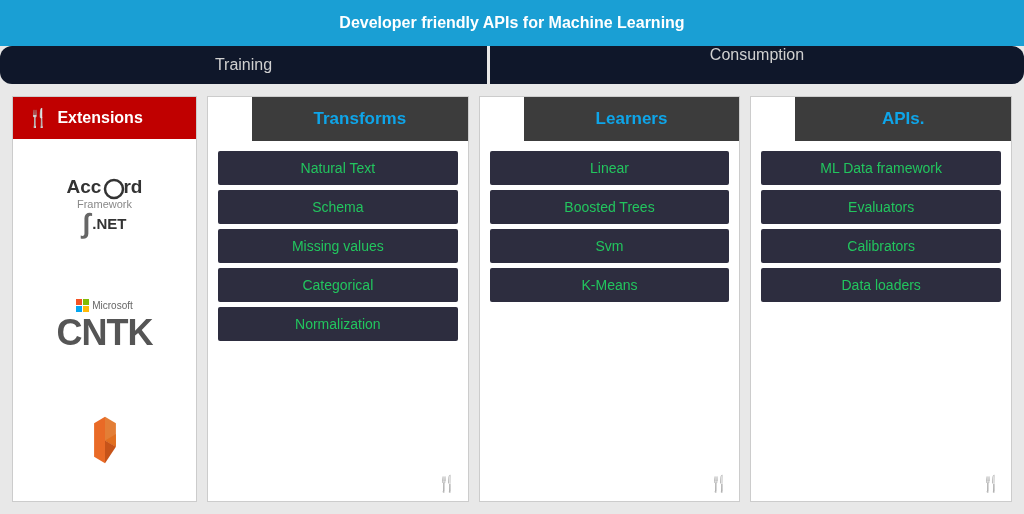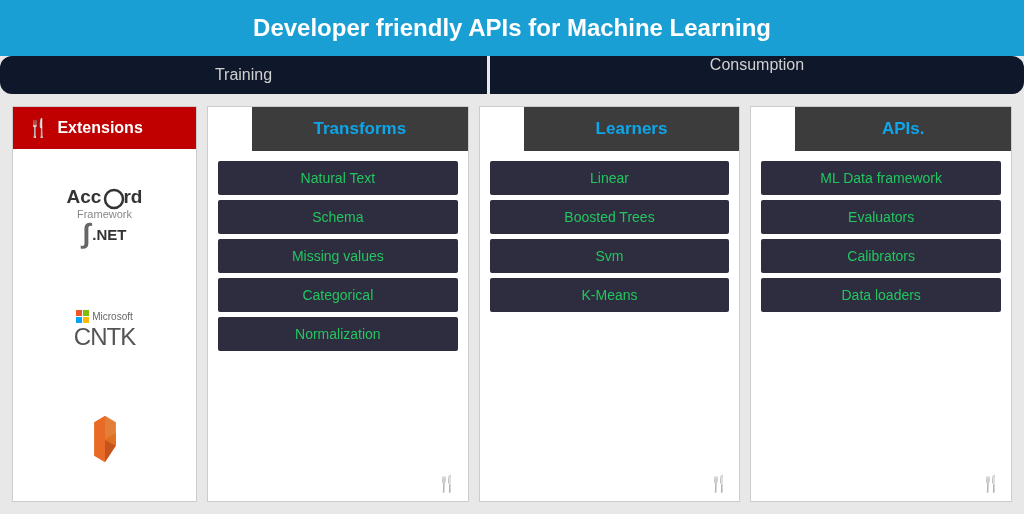--- a/index.html
+++ b/index.html
@@ -18,21 +18,21 @@
       flex-direction: column;
       background: #e8e8e8;
     }
 
     
     .header {
       background: #1a9fd4;
       color: white;
       text-align: center;
       padding: 14px 8px;
-      font-size: 24px;
+      font-size: 16px;
       font-weight: bold;
     }
 
     
     .section-row {
       display: flex;
       background: #0f172a;
       color: #d0d0d0;
       border-radius: 12px;
     }
@@ -113,22 +113,22 @@
       display: grid;
       grid-template-columns: 6px 6px;
       grid-template-rows: 6px 6px;
       gap: 1px;
     }
     .ms-sq-1 { background: #f35325; }
     .ms-sq-2 { background: #81bc06; }
     .ms-sq-3 { background: #05a6f0; }
     .ms-sq-4 { background: #ffba08; }
     .cntk-text {
-      font-size: 24px;
-      font-weight: normal;
+      font-size: 36px;
+      font-weight: bold;
       color: #555;
       letter-spacing: -1px;
     }
     .tf-logo {
       display: flex;
       justify-content: center;
       align-items: center;
     }
     .tf-shape {
       width: 50px;

